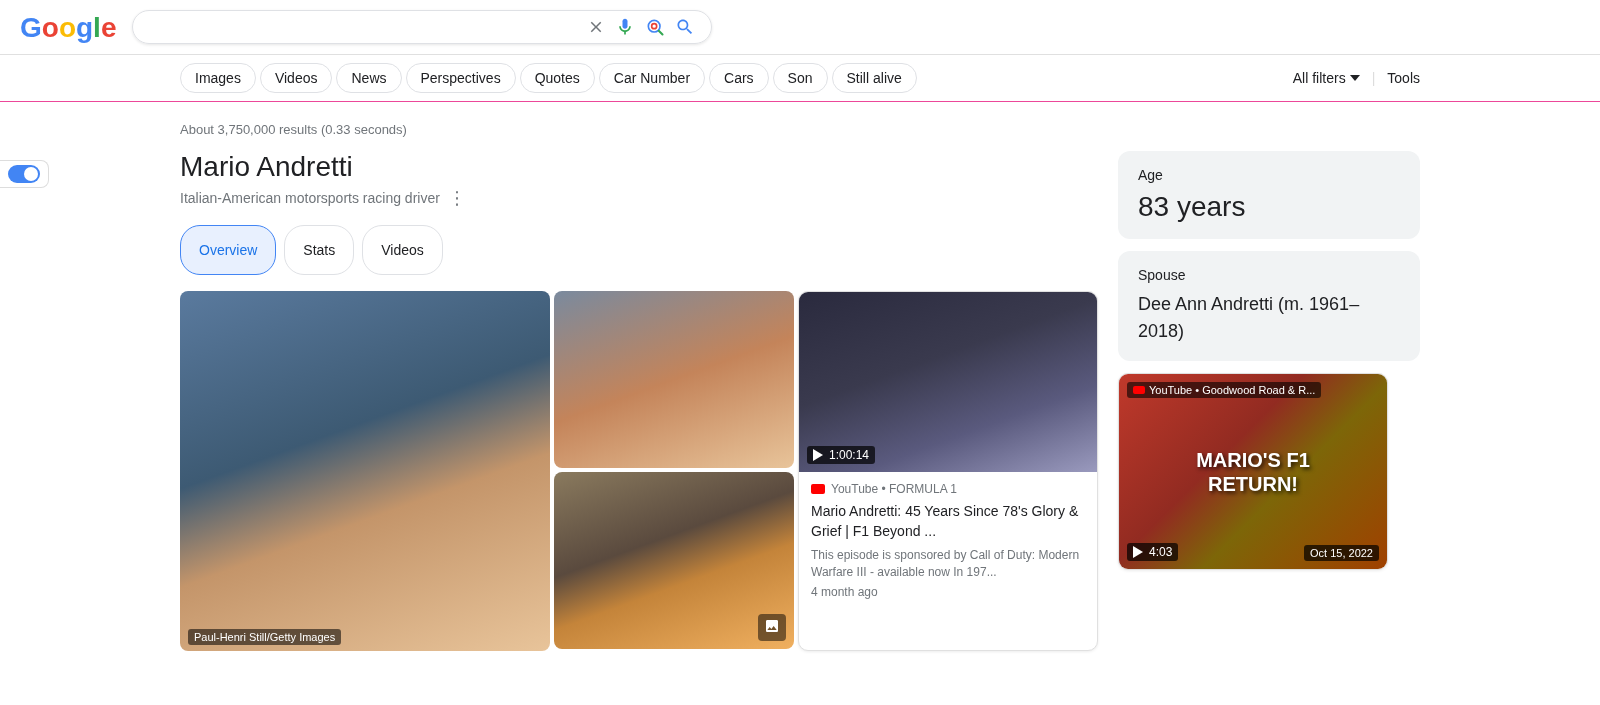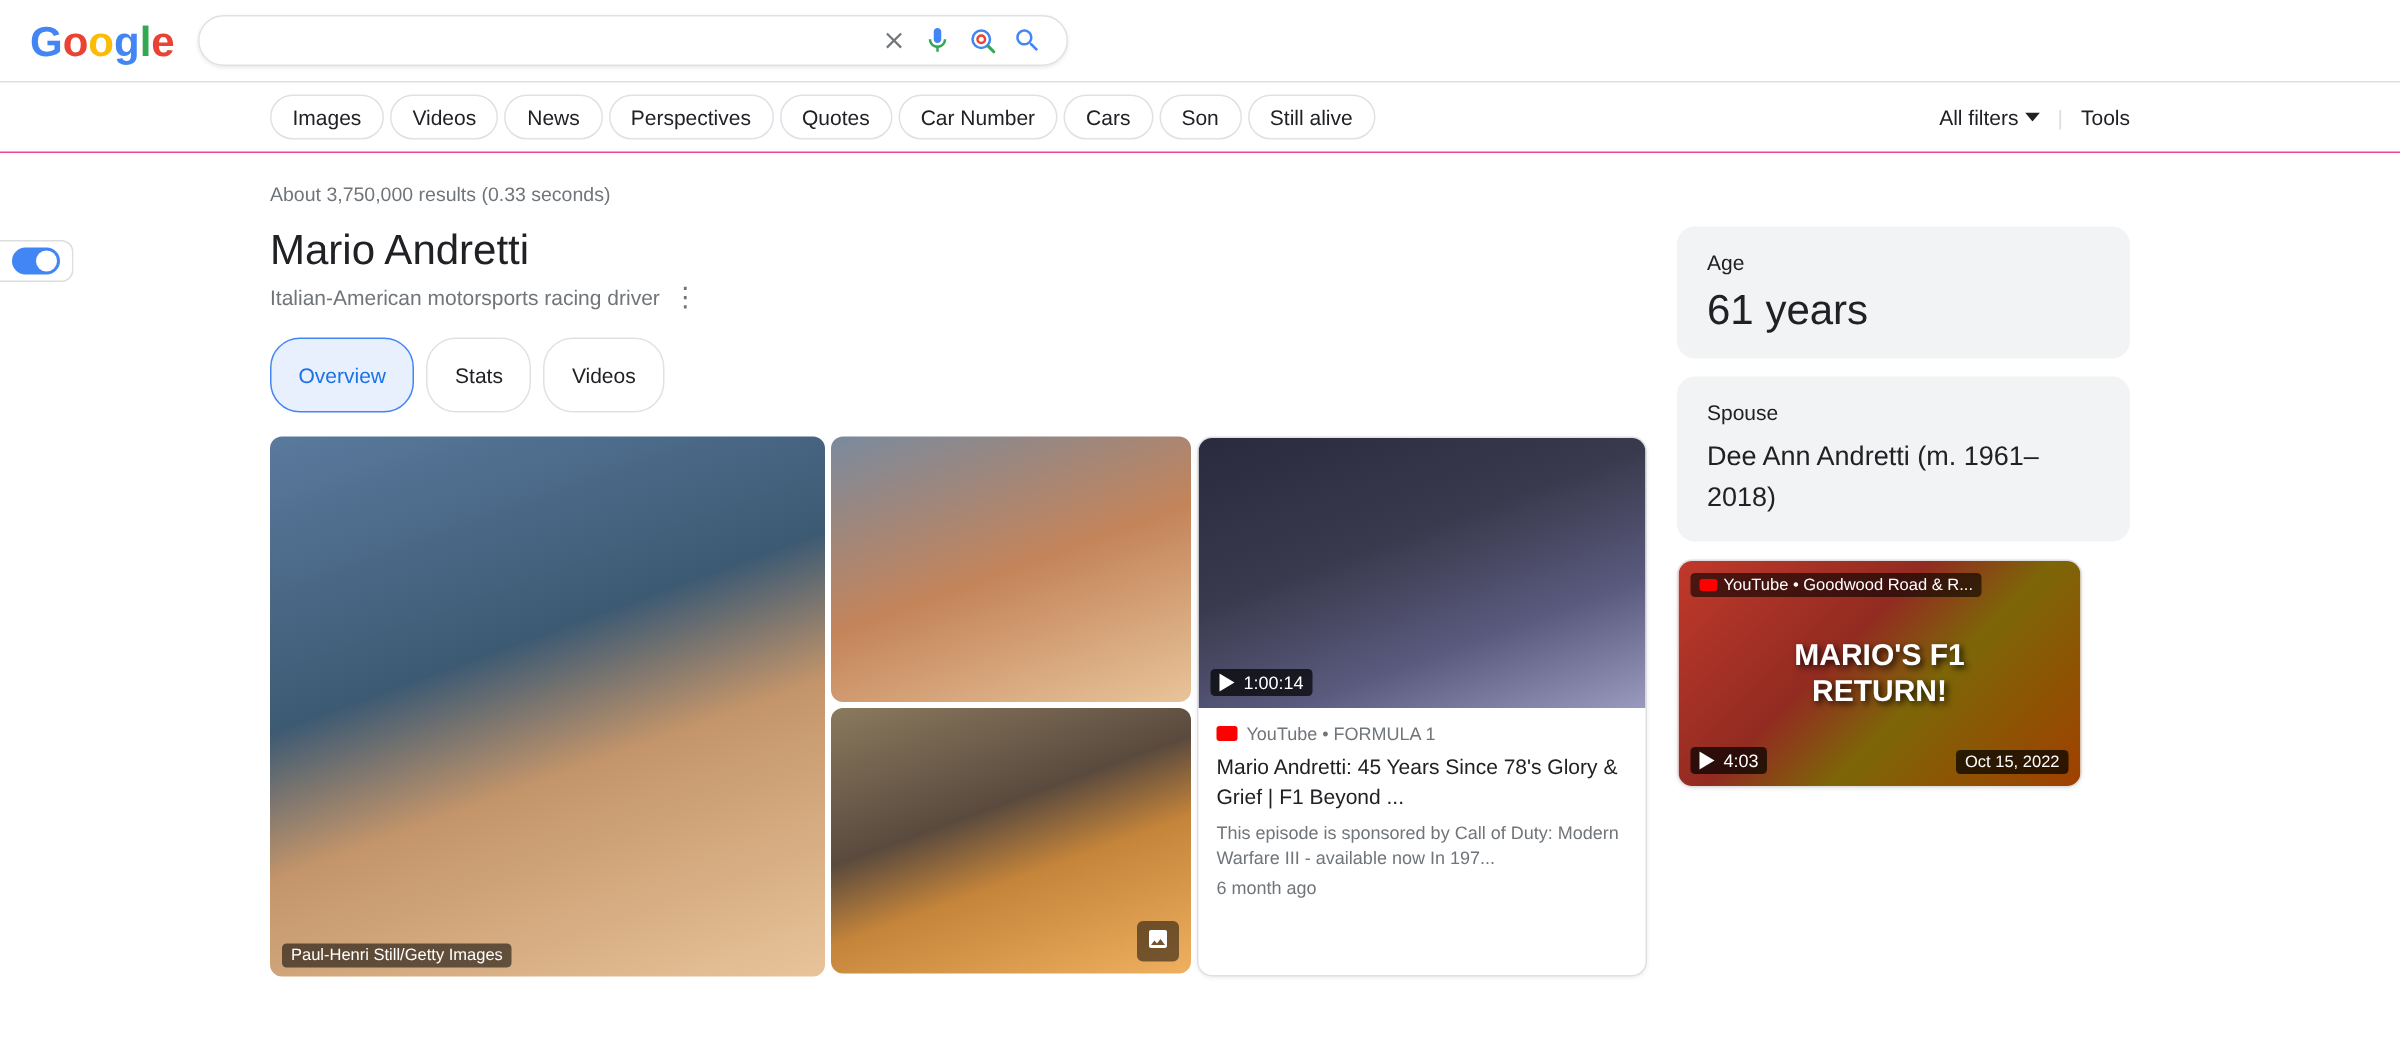--- a/index.html
+++ b/index.html
@@ -56,21 +56,21 @@
 
     
     .info-cards { display: flex; flex-direction: column; gap: 12px; min-width: 270px; }
     .info-card { background: #f1f3f4; border-radius: 12px; padding: 16px 20px; }
     .info-card-label { font-size: 14px; color: #202124; margin-bottom: 8px; }
     .info-card-value { font-size: 28px; font-weight: 400; color: #202124; }
     .info-card-spouse { font-size: 18px; color: #202124; line-height: 1.5; }
 
     
     .video-card2 { background: #fff; border-radius: 10px; overflow: hidden; width: 270px; border: 1px solid #e0e0e0; box-shadow: 0 1px 3px rgba(0,0,0,0.08); }
-    .video-thumb2 { width: 100%; height: 150px; background: linear-gradient(135deg, #e84a2f 0%, #c9401a 50%, #888 100%); position: relative; display: flex; align-items: flex-end; justify-content: flex-end; }
+    .video-thumb2 { width: 100%; height: 195px; background: linear-gradient(135deg, #e84a2f 0%, #c9401a 50%, #888 100%); position: relative; display: flex; align-items: flex-end; justify-content: flex-end; }
     .video-duration2 { position: absolute; bottom: 8px; left: 8px; background: rgba(0,0,0,0.7); color: #fff; font-size: 12px; padding: 2px 6px; border-radius: 3px; display: flex; align-items: center; gap: 4px; }
     .video-date2 { position: absolute; bottom: 8px; right: 8px; background: rgba(0,0,0,0.7); color: #fff; font-size: 11px; padding: 2px 6px; border-radius: 3px; }
 
     
     .toggle-wrap { position: fixed; left: 0; top: 160px; background: #fff; border: 1px solid #ddd; border-left: none; padding: 4px 8px; border-radius: 0 8px 8px 0; }
     .toggle { width: 32px; height: 18px; background: #4285f4; border-radius: 9px; cursor: pointer; display: flex; align-items: center; padding: 2px; }
     .toggle-dot { width: 14px; height: 14px; background: #fff; border-radius: 50%; margin-left: auto; }
 
     
     .logo-g { font-size: 28px; font-weight: bold; }
@@ -194,31 +194,31 @@
               <span>1:00:14</span>
             </div>
           </div>
           <div class="video-info">
             <div class="video-source">
               <span class="yt-icon"></span>
               <span>YouTube • FORMULA 1</span>
             </div>
             <div class="video-title">Mario Andretti: 45 Years Since 78's Glory &amp; Grief | F1 Beyond ...</div>
             <div class="video-desc">This episode is sponsored by Call of Duty: Modern Warfare III - available now In 197...</div>
-            <div class="video-time">6 month ago</div>
+            <div class="video-time">4 month ago</div>
           </div>
         </div>
       </div>
     </div>
 
     <div class="info-cards">
 
       <div class="info-card">
         <div class="info-card-label">Age</div>
-        <div class="info-card-value">61 years</div>
+        <div class="info-card-value">83 years</div>
       </div>
 
       <div class="info-card">
         <div class="info-card-label">Spouse</div>
         <div class="info-card-spouse">Dee Ann Andretti (m. 1961–2018)</div>
       </div>
 
       <div class="video-card2">
         <div class="video-thumb2 mario-f1-bg">
           <div style="position:absolute;top:8px;left:8px;background:rgba(0,0,0,0.6);border-radius:3px;padding:2px 6px;display:flex;align-items:center;gap:4px;font-size:11px;color:#fff;">

